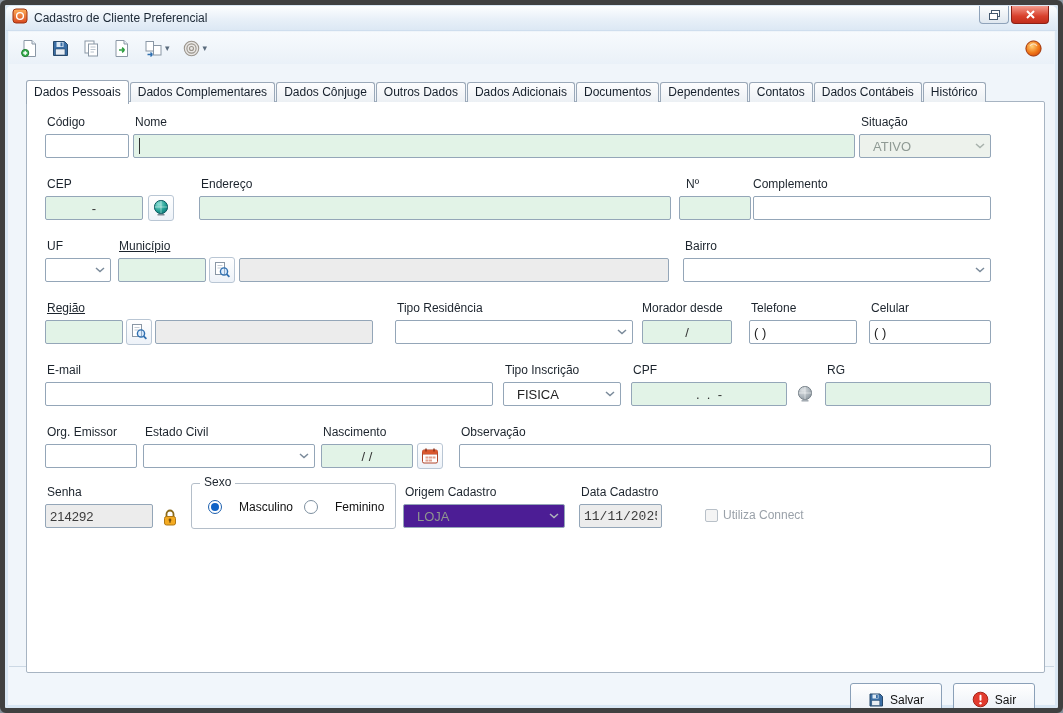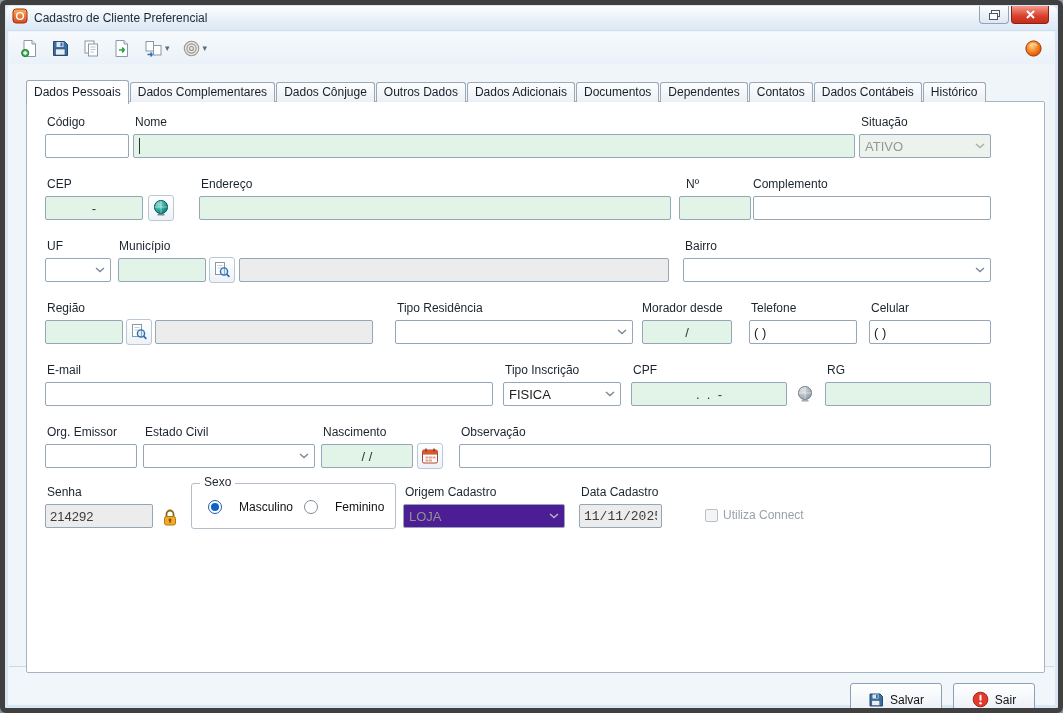--- a/index.html
+++ b/index.html
@@ -42,31 +42,31 @@
     border:1px solid #9aa8b8; border-bottom:none; border-radius:3px 3px 0 0;
     background:linear-gradient(#fdfdfe,#ecf0f4); margin-right:1px; white-space:nowrap; cursor:default;
   }
   .tab.active { height:24px; line-height:23px; background:#fff; margin-bottom:-2px; position:relative; z-index:4; }
   
   .page { position:absolute; left:21px; top:96px; width:1019px; height:572px; background:#fff; border:1px solid #a7b4c2; border-radius:0 2px 2px 2px; z-index:2; }
   
   .footer { position:absolute; left:4px; right:4px; bottom:4px; height:38px; background:#f1f6fb; border-top:1px solid #ccd8e4; border-radius:0 0 4px 4px; }
   
   .lbl { position:absolute; font-size:12px; color:#1c242d; white-space:nowrap; z-index:5; }
-  .lbl.link { }
+  .lbl.link { text-decoration:underline; }
   .inp {
     position:absolute; height:24px; border:1px solid #94a6b8; border-radius:2px;
     font:13px "Liberation Sans",sans-serif; padding:0 4px; background:#fff; color:#222; z-index:5;
   }
   .mint { background:#e2f3e7; }
   .ro { background:#ececec; color:#3c3c3c; }
   .mask { text-align:center; color:#333; }
   .combo {
     position:absolute; height:24px; border:1px solid #94a6b8; border-radius:2px; background:#fff;
-    display:flex; align-items:center; justify-content:space-between; padding:0 5px 0 5px;
+    display:flex; align-items:center; justify-content:space-between; padding:0 5px 0 13px;
     font-size:13px; color:#222; z-index:5;
   }
   .combo.dis { background:#4c1d95; color:#8f968f; }
   .combo.dismint { background:#edf2ec; color:#8f9a94; }
   .iconbtn {
     position:absolute; width:26px; height:26px; border:1px solid #b9c6d4; border-radius:3px;
     background:linear-gradient(#ffffff,#edf2f8); display:flex; align-items:center; justify-content:center; z-index:5;
   }
   .flaticon { position:absolute; width:24px; height:24px; display:flex; align-items:center; justify-content:center; z-index:5; }
   .groupbox { position:absolute; border:1px solid #b4bec9; border-radius:3px; z-index:5;padding-left:7px; }

